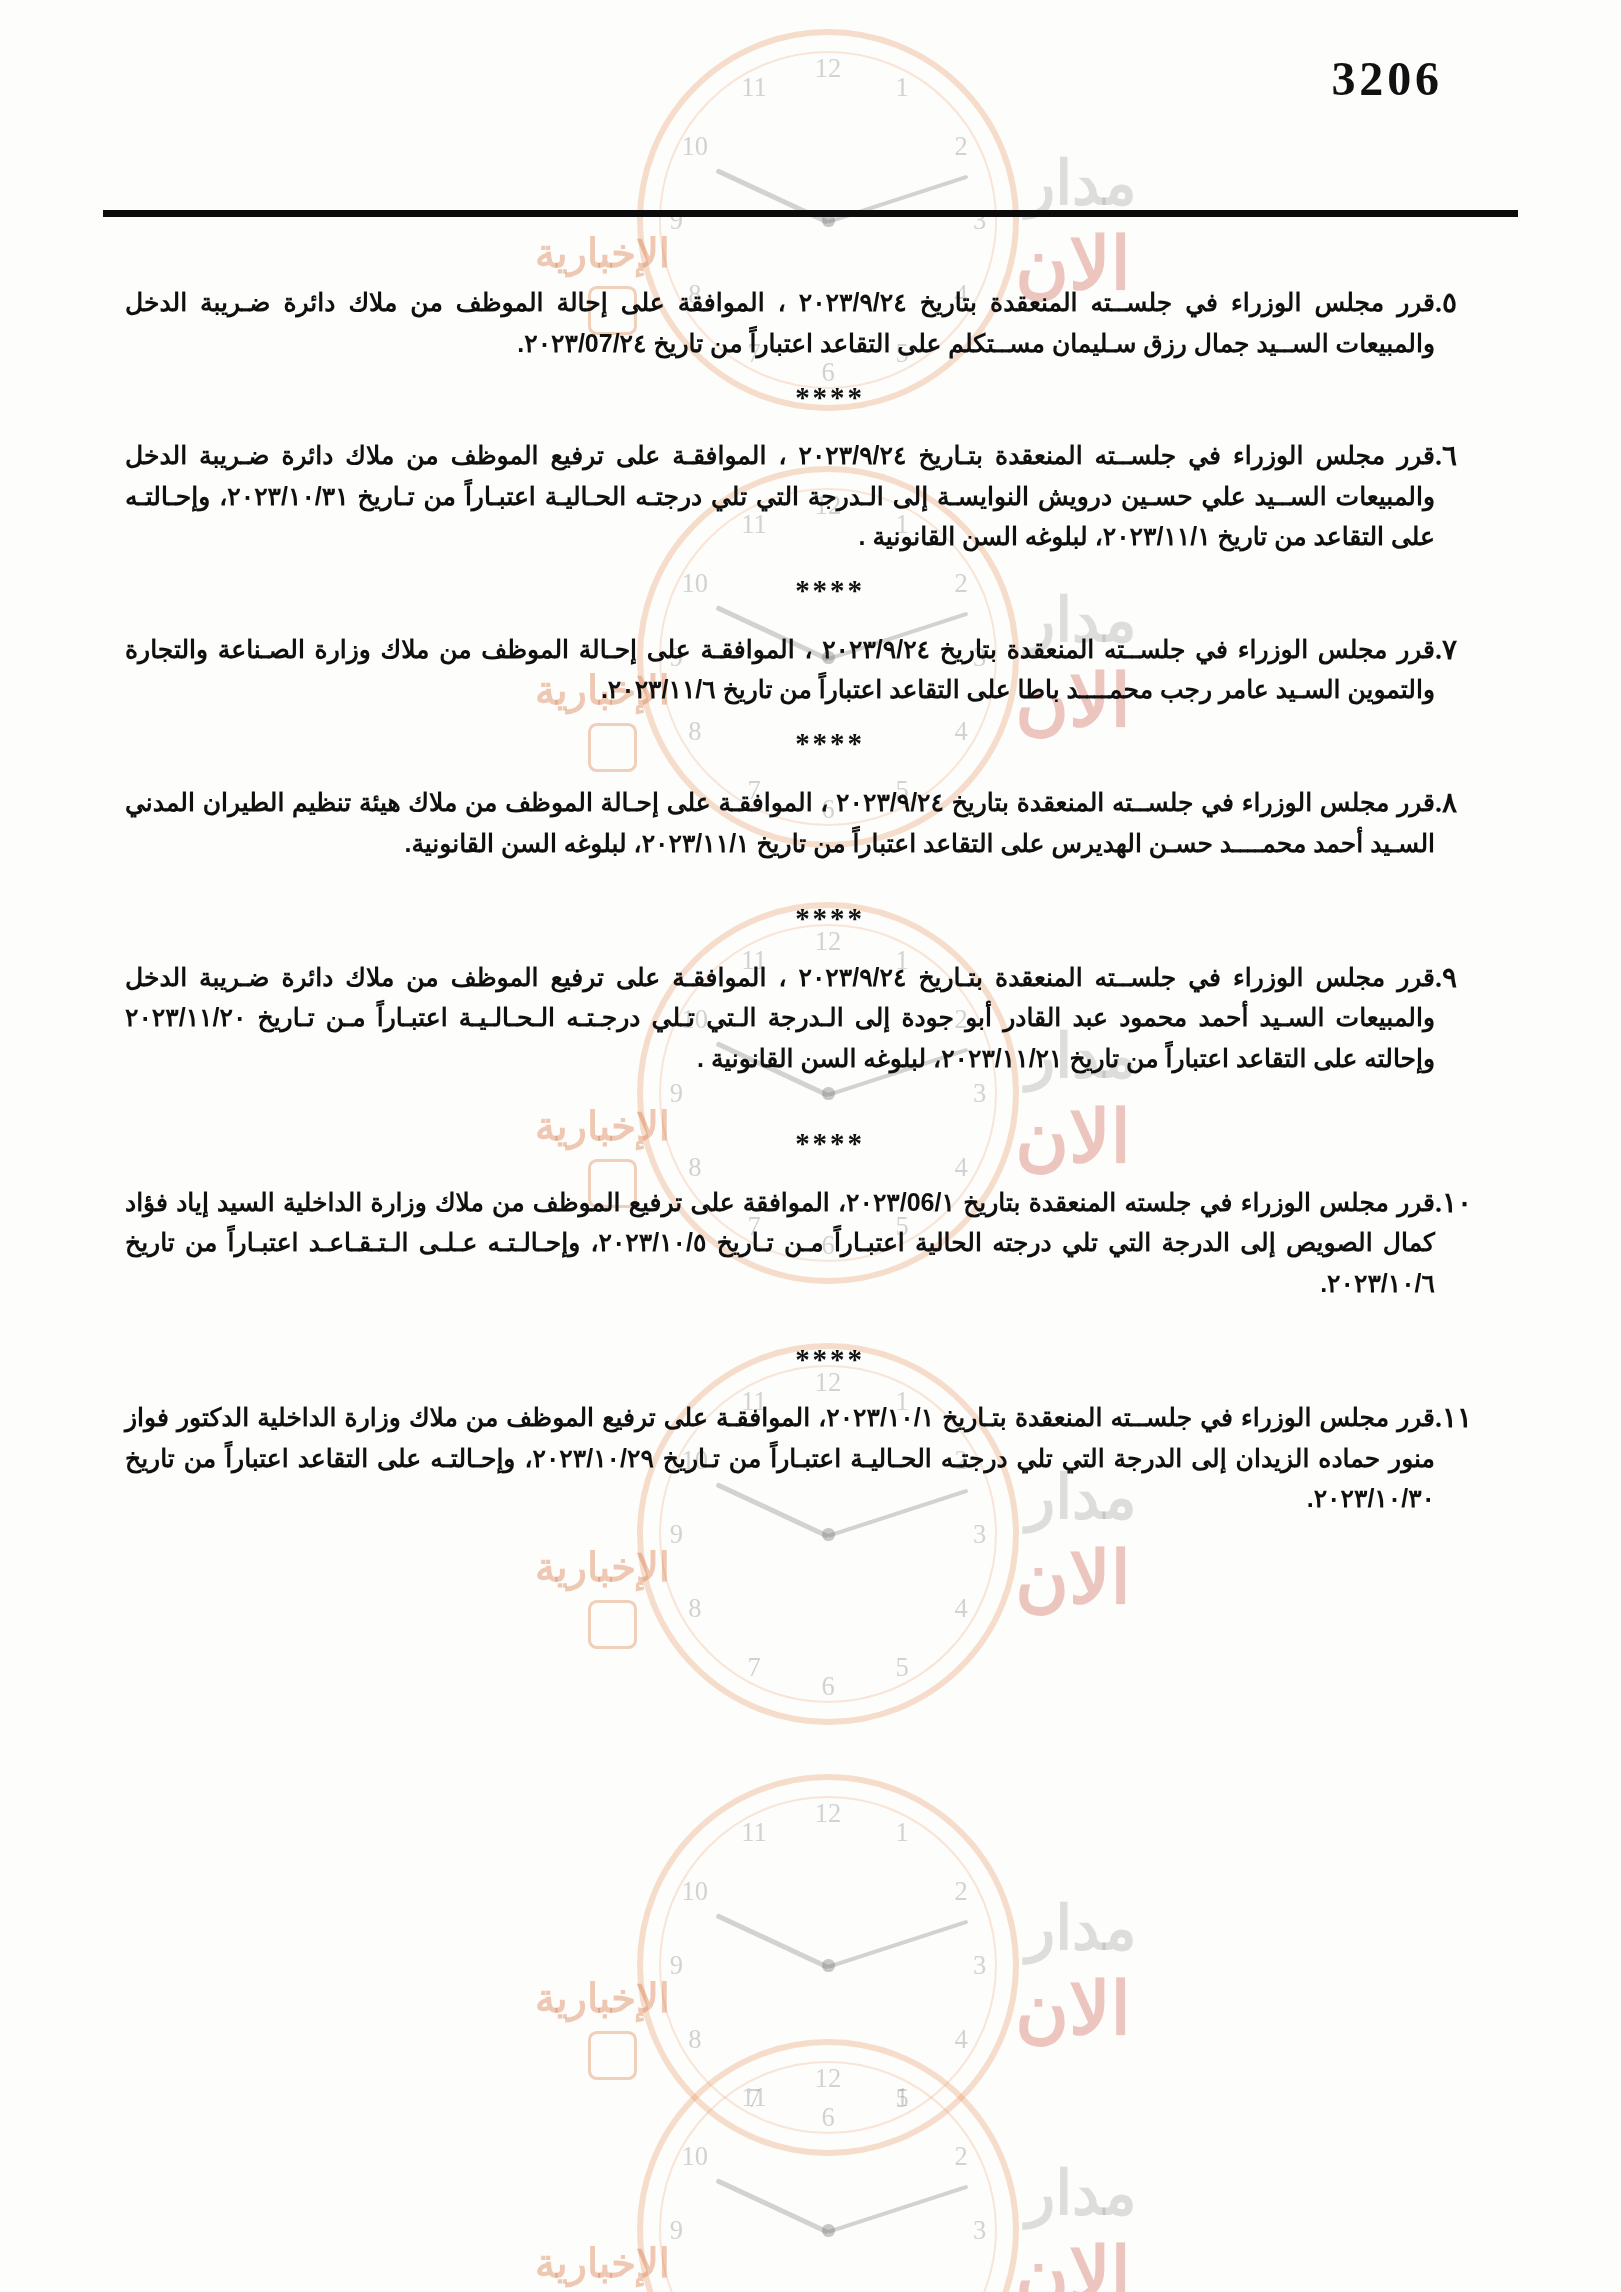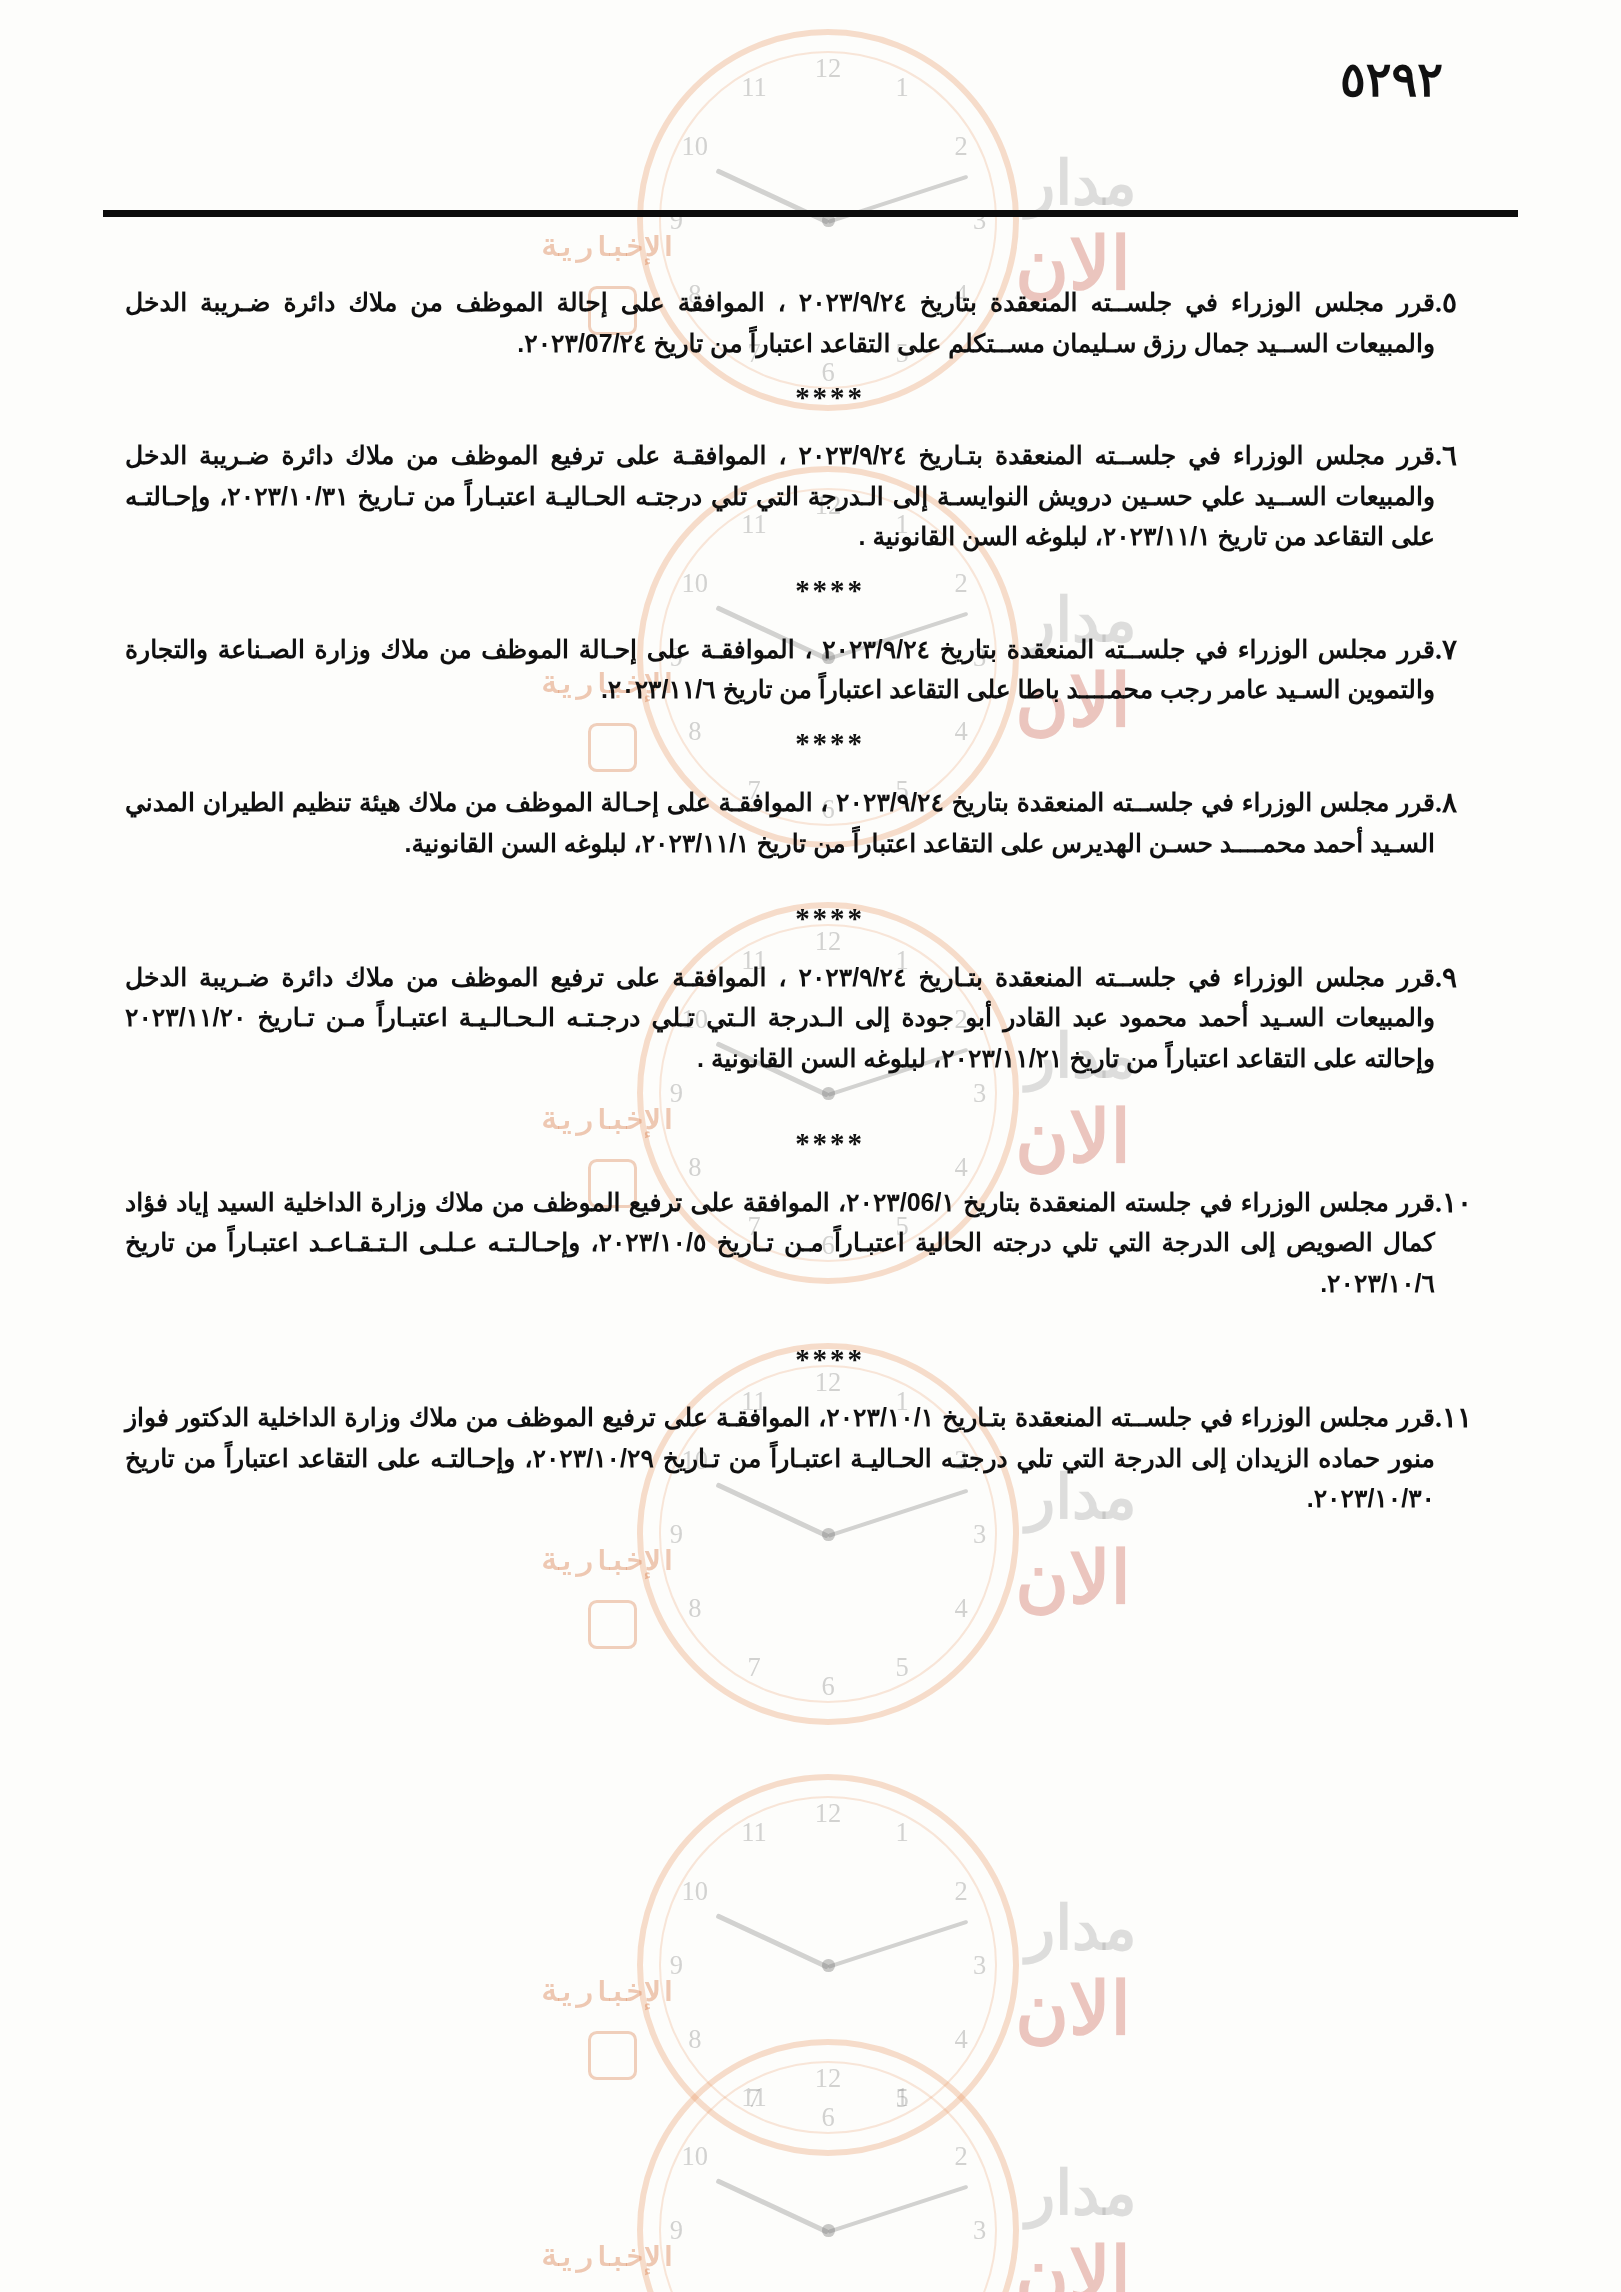--- a/index.html
+++ b/index.html
@@ -87,24 +87,24 @@
     right: -3.9px;
     top: 192px;
     font-family: "Liberation Sans", sans-serif;
     font-size: 73px;
     font-weight: bold;
     color: rgba(196,70,50,0.30);
     white-space: nowrap;
   }
   .wm-text-news {
     position: absolute;
-    left: 23px;
+    left: 16px;
     top: 201px;
-    font-family: Liberation Mono, monospace;
-    font-size: 28px;
+    font-family: Liberation Sans, sans-serif;
+    font-size: 40px;
     font-weight: bold;
     color: rgba(214,120,70,0.40);
     white-space: nowrap;
   }
   .wm-badge {
     position: absolute;
     left: 69px;
     top: 257px;
     width: 43px;
     height: 43px;
@@ -355,21 +355,21 @@
         <div class="wm-hand" style="left:50%; top:50%; width:147px; height:3.9px; transform:rotate(-18deg);"></div>
         <div class="wm-center"></div>
       </div>
       <div class="wm-text-madar">مدار</div>
       <div class="wm-text-red">الان</div>
       <div class="wm-text-news">الإخبارية</div>
 
     </div>
   </div>
 
-  <div class="page-number">٥٢٩٢</div>
+  <div class="page-number">3206</div>
   <div class="rule"></div>
 
   <div class="content">
 
     <div class="item">
       <div class="item-num">٥.</div>
       <div class="item-body">قرر مجلس الوزراء في جلســته المنعقدة بتاريخ ٢٠٢٣/٩/٢٤ ، الموافقة على إحالة الموظف من ملاك دائرة ضـريبة الدخل والمبيعات الســيد جمال رزق سـليمان مســتكلم على التقاعد اعتباراً من تاريخ ٢٠٢٣/07/٢٤.</div>
     </div>
     <div class="stars">****</div>
 

